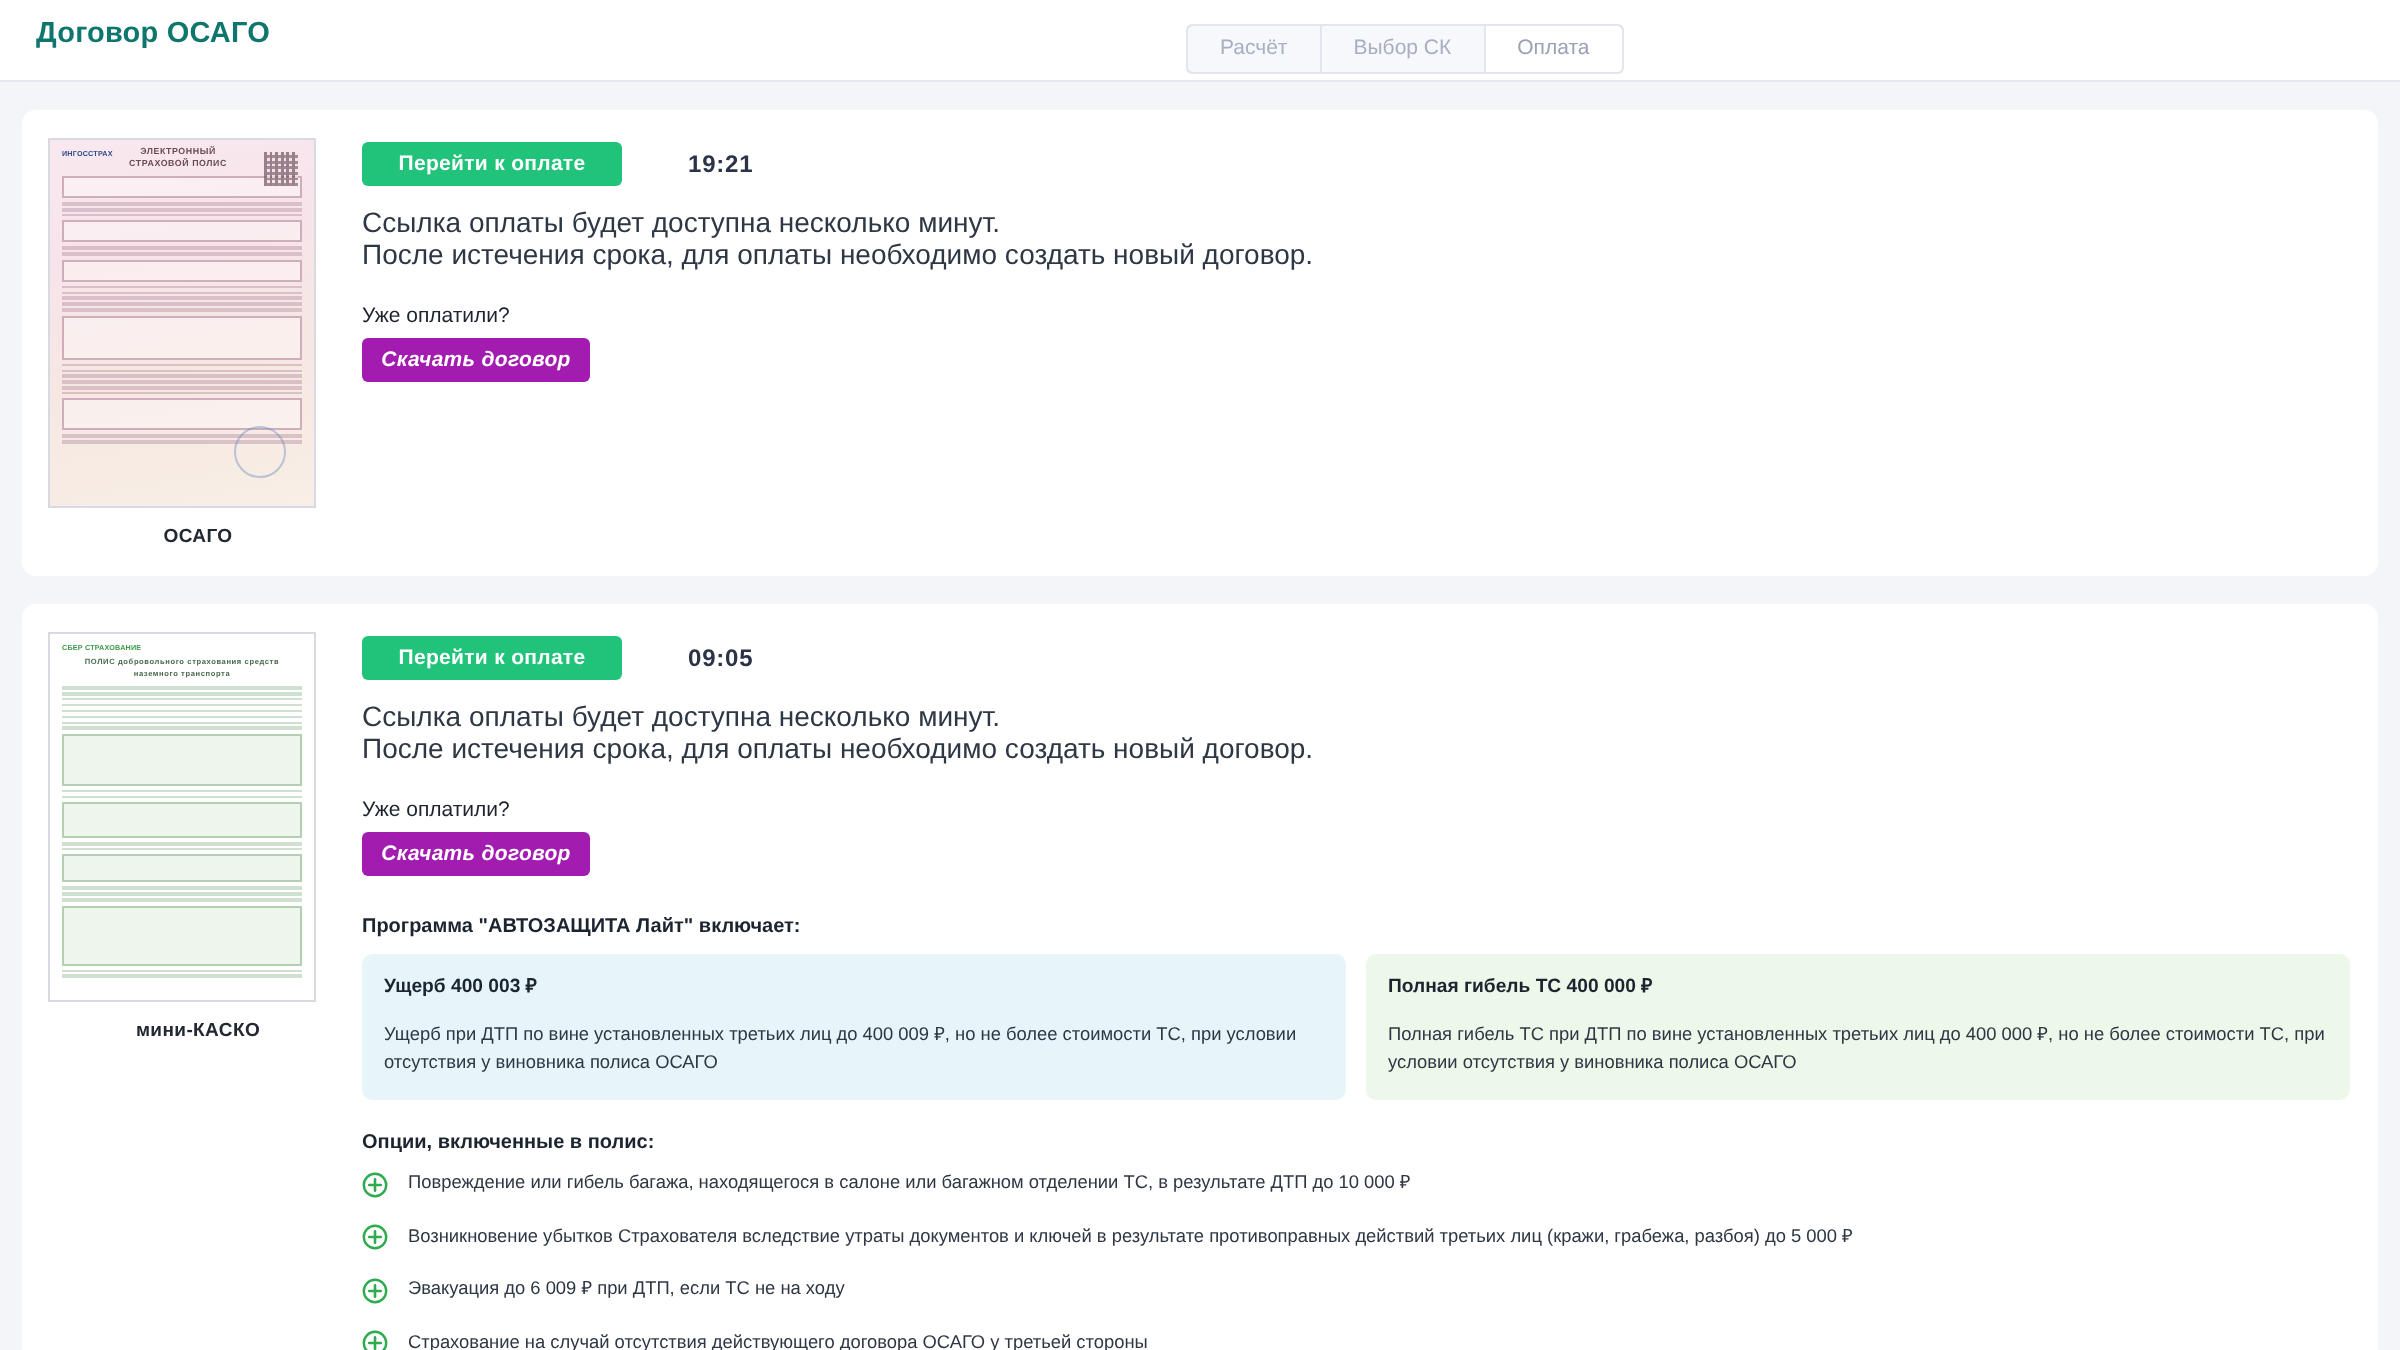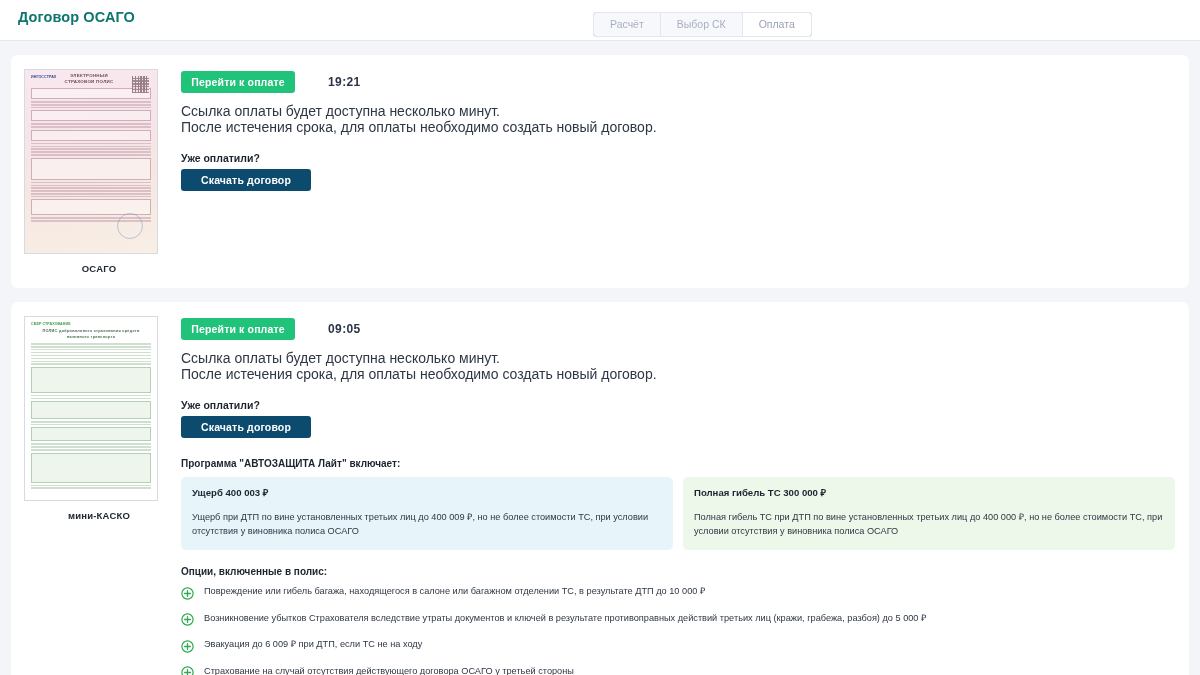--- a/index.html
+++ b/index.html
@@ -107,46 +107,47 @@
   .row-pay { display: flex; align-items: center; height: 22px; }
   .btn {
     border: none; border-radius: 3px;
     font-family: "Liberation Sans", sans-serif;
     font-size: 10.5px; font-weight: bold;
     color: #ffffff; cursor: pointer;
     letter-spacing: .15px;
   }
   .btn-pay {
     background: #21c37a;
+    width: 130px; height: 22px;
+    line-height: 22px; text-align: center;
+  }
+  .btn-dl {
+    background: #a21caf;
     width: 114px; height: 22px;
     line-height: 22px; text-align: center;
-  }
-  .btn-dl {
-    background: #0c4a6e;
-    width: 130px; height: 22px;
-    line-height: 22px; text-align: center;
     margin-top: 5px;
+    font-style: italic;
   }
   .timer {
     margin-left: 33px;
     font-size: 12px;
     font-weight: bold;
     color: #2b3446;
     letter-spacing: .4px;
   }
   .note {
     font-size: 14px;
     color: #2e3744;
     margin-top: 10px;
     line-height: 16px;
   }
   .note-2 { margin-top: 0; }
   .already {
     font-size: 10.5px;
-    font-weight: bold;
+    font-weight: normal;
     color: #1c2430;
     margin-top: 17px;
   }
 
   
   .prog-title {
     font-size: 10px;
     font-weight: bold;
     color: #1c2430;
     margin-top: 20px;
@@ -306,21 +307,21 @@
         <button class="btn btn-dl">Скачать договор</button>
 
         <div class="prog-title">Программа "АВТОЗАЩИТА Лайт" включает:</div>
 
         <div class="panels">
           <div class="panel blue">
             <div class="panel-h">Ущерб 400 003 ₽</div>
             <div class="panel-b">Ущерб при ДТП по вине установленных третьих лиц до 400 009 ₽, но не более стоимости ТС, при условии отсутствия у виновника полиса ОСАГО</div>
           </div>
           <div class="panel green">
-            <div class="panel-h">Полная гибель ТС 300 000 ₽</div>
+            <div class="panel-h">Полная гибель ТС 400 000 ₽</div>
             <div class="panel-b">Полная гибель ТС при ДТП по вине установленных третьих лиц до 400 000 ₽, но не более стоимости ТС, при условии отсутствия у виновника полиса ОСАГО</div>
           </div>
         </div>
 
         <div class="opts-title">Опции, включенные в полис:</div>
 
         <div>
           <div class="opt">
             <span class="plus-icon">
               <svg width="13" height="13" viewBox="0 0 13 13">

